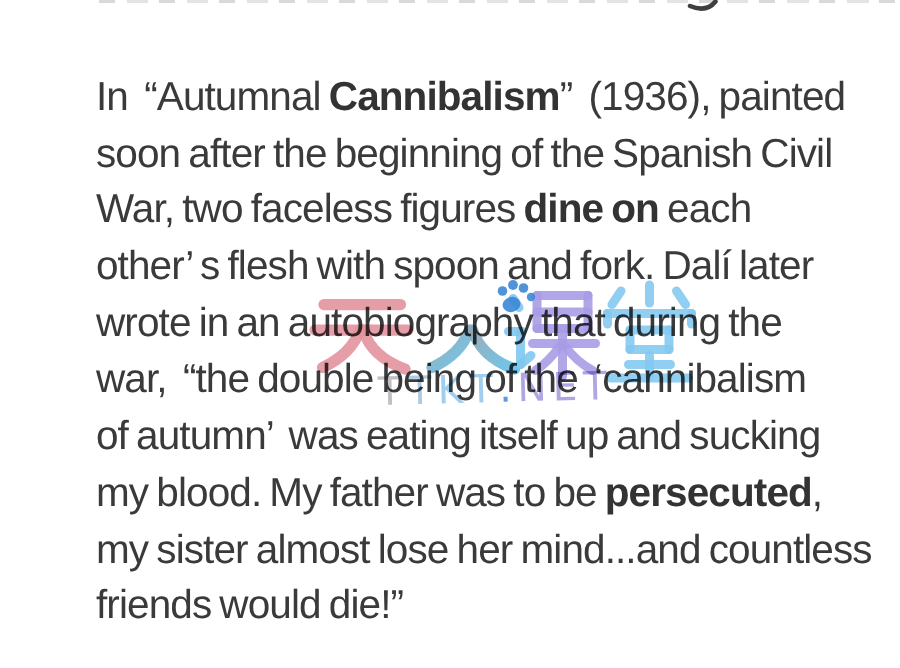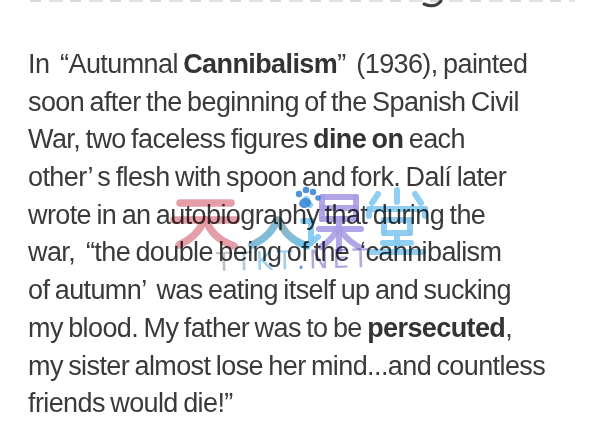--- a/index.html
+++ b/index.html
@@ -2,21 +2,21 @@
 <html><head>
 <meta charset="utf-8">
 <style>
   html,body{margin:0;padding:0;}
   body{
     width:600px;height:445px;
     background:#ffffff;
     font-family:"Liberation Sans","DejaVu Sans",sans-serif;
     overflow:hidden;
   }
-  .page{position:relative;width:491px;height:445px;background:#ffffff;}
+  .page{position:relative;width:491px;height:445px;background:#ffffff;margin-left:36px;}
 
   
   .top-remnant{
     position:absolute;left:30px;top:0;width:545px;height:2px;
     background:repeating-linear-gradient(90deg,
       rgba(75,75,80,.30) 0 11px, rgba(0,0,0,0) 11px 19px,
       rgba(75,75,80,.22) 19px 33px, rgba(0,0,0,0) 33px 40px);
     opacity:.7;
   }
   .descender-svg{position:absolute;left:0;top:0;pointer-events:none;}

